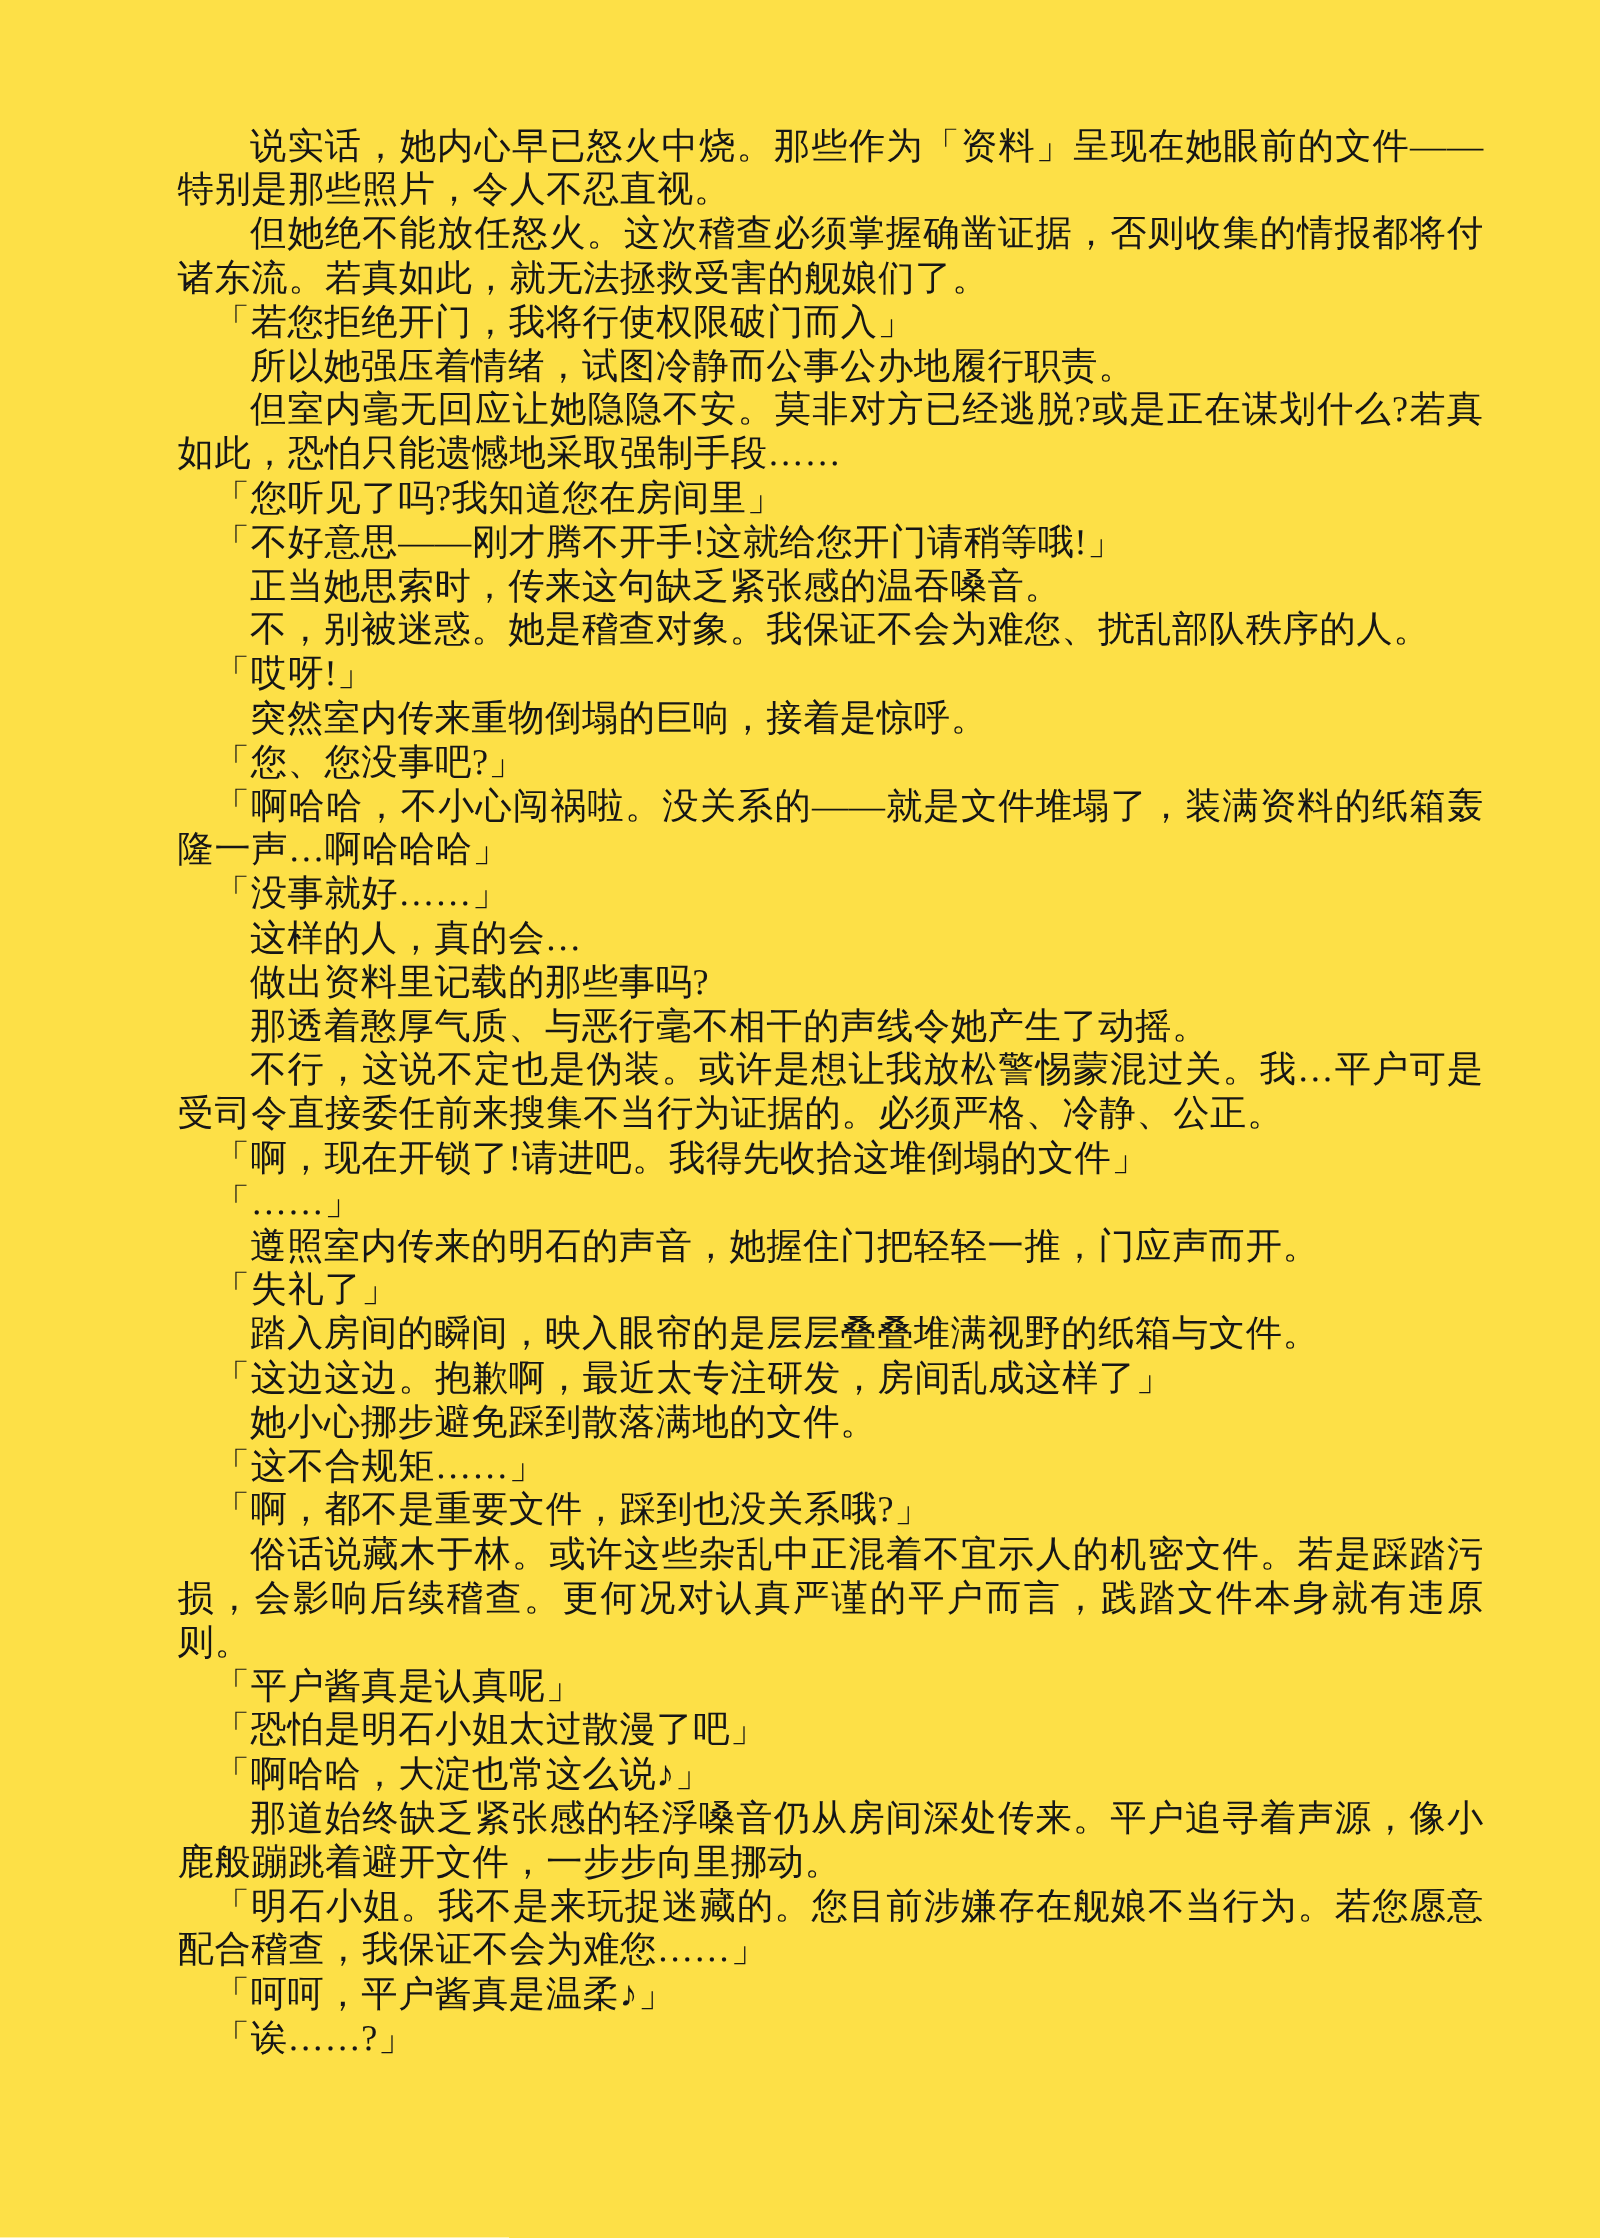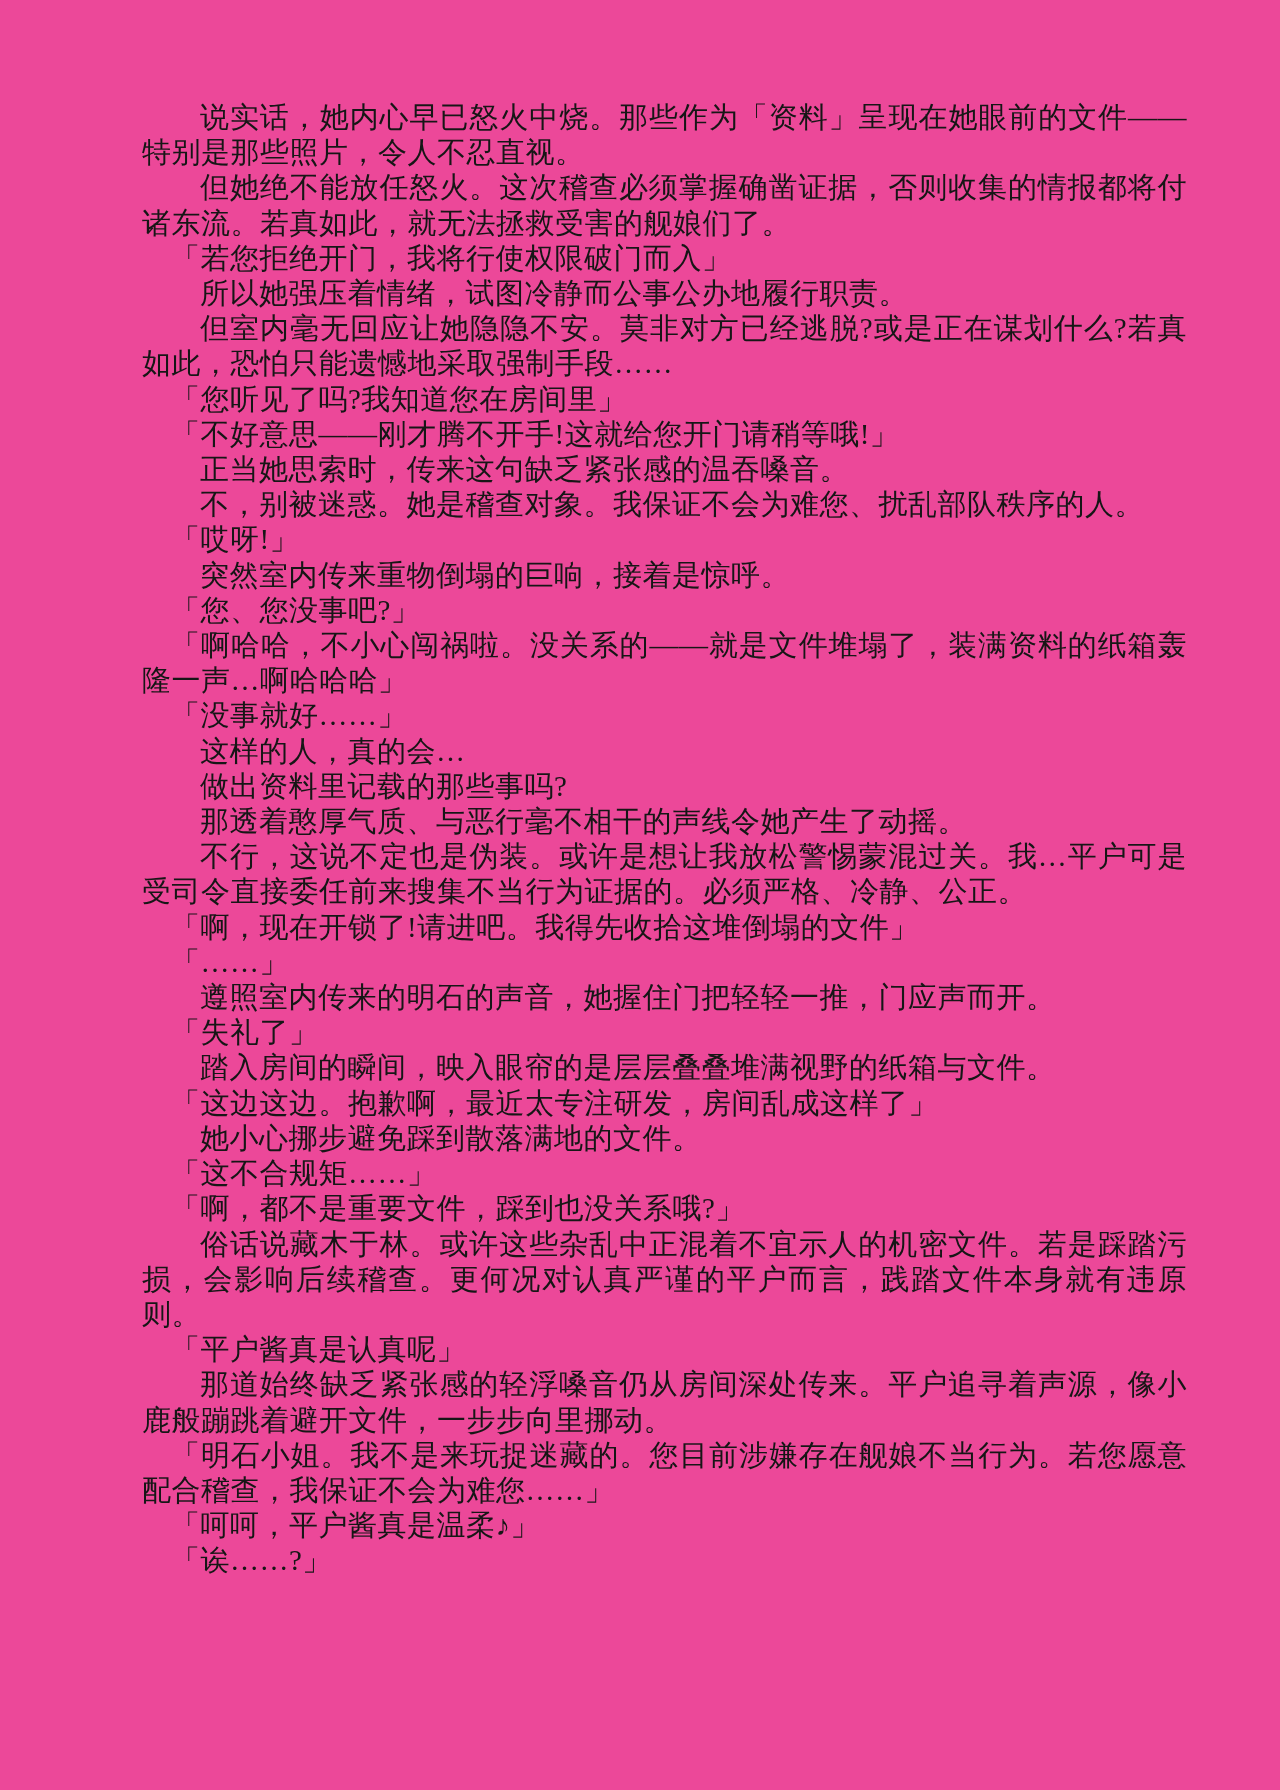--- a/index.html
+++ b/index.html
@@ -5,21 +5,21 @@
   html, body {
     margin: 0;
     padding: 0;
     background: #ffffff;
   }
   .page {
     position: relative;
     width: 1280px;
     height: 1790px;
     box-sizing: border-box;
-    background: #ec4899;
+    background: #fde047;
     overflow: hidden;
   }
   .text-body {
     position: absolute;
     left: 142px;
     top: 100px;
     width: 1045px;
     font-family: "Liberation Serif", "DejaVu Serif", serif;
     font-size: 29px;
     line-height: 35.2px;
@@ -65,18 +65,20 @@
       <p class="para dialogue">「……」</p>
       <p class="para narration">遵照室内传来的明石的声音，她握住门把轻轻一推，门应声而开。</p>
       <p class="para dialogue">「失礼了」</p>
       <p class="para narration">踏入房间的瞬间，映入眼帘的是层层叠叠堆满视野的纸箱与文件。</p>
       <p class="para dialogue">「这边这边。抱歉啊，最近太专注研发，房间乱成这样了」</p>
       <p class="para narration">她小心挪步避免踩到散落满地的文件。</p>
       <p class="para dialogue">「这不合规矩……」</p>
       <p class="para dialogue">「啊，都不是重要文件，踩到也没关系哦?」</p>
       <p class="para narration">俗话说藏木于林。或许这些杂乱中正混着不宜示人的机密文件。若是踩踏污损，会影响后续稽查。更何况对认真严谨的平户而言，践踏文件本身就有违原则。</p>
       <p class="para dialogue">「平户酱真是认真呢」</p>
+      <p class="para dialogue">「恐怕是明石小姐太过散漫了吧」</p>
+      <p class="para dialogue">「啊哈哈，大淀也常这么说♪」</p>
       <p class="para narration">那道始终缺乏紧张感的轻浮嗓音仍从房间深处传来。平户追寻着声源，像小鹿般蹦跳着避开文件，一步步向里挪动。</p>
       <p class="para dialogue">「明石小姐。我不是来玩捉迷藏的。您目前涉嫌存在舰娘不当行为。若您愿意配合稽查，我保证不会为难您……」</p>
       <p class="para dialogue">「呵呵，平户酱真是温柔♪」</p>
       <p class="para dialogue">「诶……?」</p>
     </div>
 </div>
 
 </body></html>

